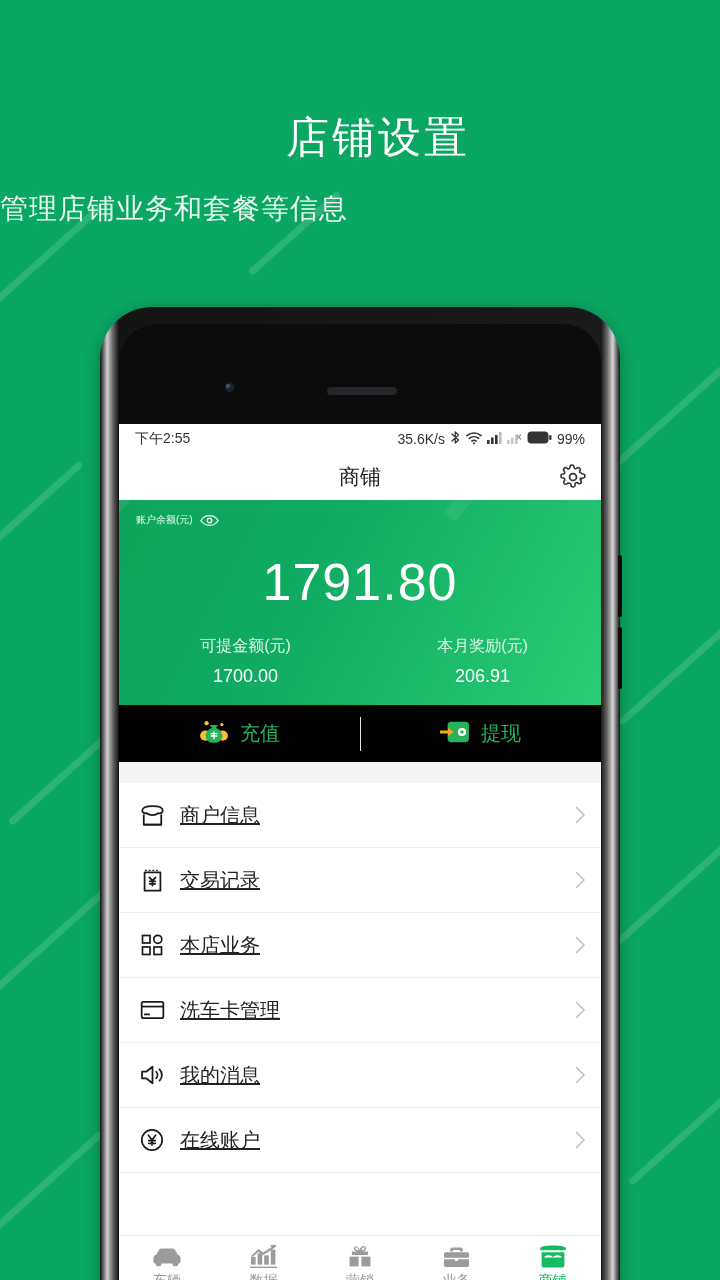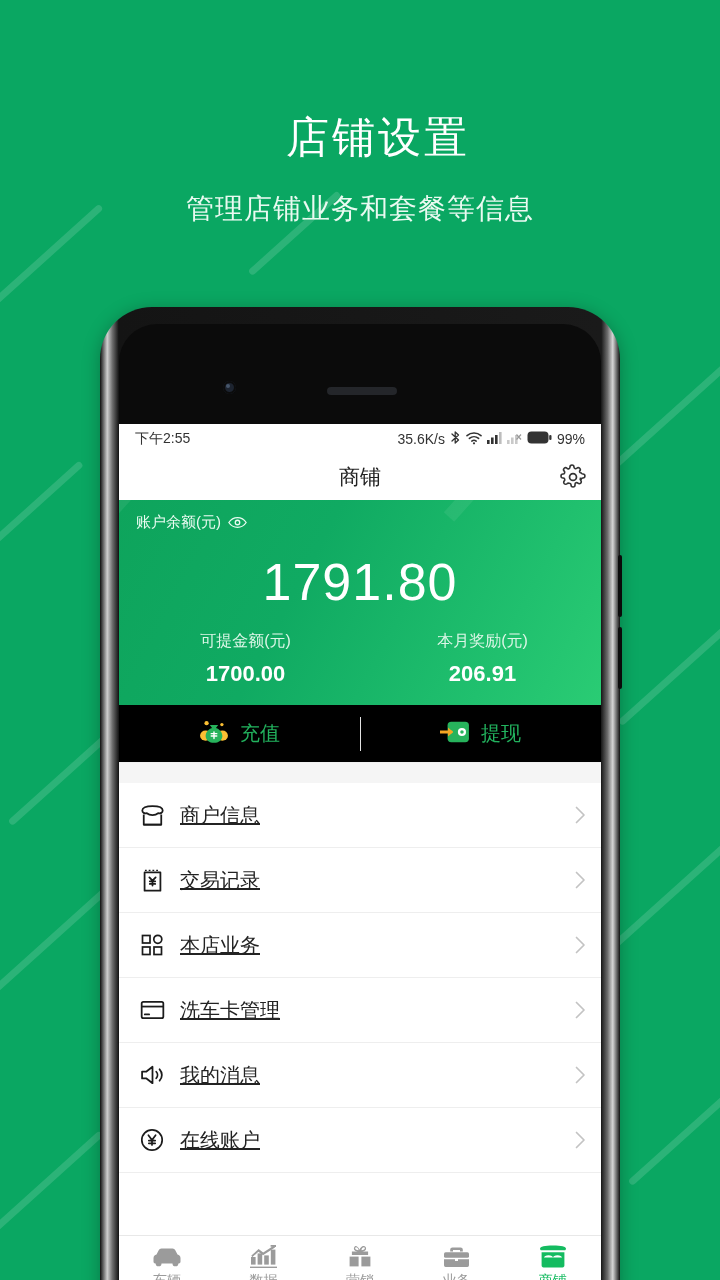--- a/index.html
+++ b/index.html
@@ -17,21 +17,21 @@
     height:7px; border-radius:4px;
     transform:rotate(-42deg); transform-origin:left center;
   }
 
   #promo-title {
     position:absolute; top:113px; left:18px; width:720px; text-align:center;
     color:#fff; font-size:43px; font-weight:400; letter-spacing:3px;
     line-height:1.15;
   }
   #promo-sub {
-    position:absolute; top:190px; left:0; width:720px; text-align:center;
+    position:absolute; top:190px; left:0; width:720px; text-align:left;
     color:#eafaf1; font-size:28px; font-weight:300; letter-spacing:1px;
   }
 
   
   #phone {
     position:absolute; left:100px; top:307px; width:520px; height:990px;
     border-radius:52px 52px 0 0;
     background:linear-gradient(90deg,#0f0f0f 0%,#cfcfcf 1.4%,#6d6d6d 2.4%,#141414 3.6%,#1a1a1a 96.4%,#6d6d6d 97.6%,#d5d5d5 98.6%,#0f0f0f 100%);
     box-shadow:0 3px 18px rgba(0,0,0,.28);
   }
@@ -92,32 +92,32 @@
     background:linear-gradient(118deg,#0EA45C 0%,#10AA62 38%,#20C06E 78%,#2ACC74 100%);
     color:#fff;
   }
   #balance-card .shine {
     position:absolute; background:rgba(255,255,255,.07);
     transform:rotate(-48deg); transform-origin:left center;
   }
   #balance-label-row {
     position:absolute; left:17px; top:13px; display:flex; align-items:center; gap:7px;
   }
-  #balance-label { font-size:15px; color:#e9fbf1; }
+  #balance-label { font-size:10px; color:#e9fbf1; }
   #eye-toggle { cursor:pointer; display:flex; align-items:center; }
   #balance-amount {
     position:absolute; top:52px; left:0; width:100%; text-align:center;
     font-size:52px; font-weight:300; letter-spacing:1px; color:#fff;
   }
   #sub-stats {
     position:absolute; bottom:18px; left:0; width:100%; display:flex;padding-left:8px;
   }
   .sub-stat { flex:1 1 50%; text-align:center; }
   .sub-stat-label { font-size:16px; color:#dcf6e7; margin-bottom:9px; }
-  .sub-stat-value { font-size:22px; color:#fff; font-weight:700; }
+  .sub-stat-value { font-size:18px; color:#fff; font-weight:400; }
 
   
   #action-row {
     flex:0 0 58px; display:flex; align-items:center; background:#000000;
     border-bottom:1px solid #f0f0f0; position:relative;
   }
   .action-btn {
     flex:1 1 50%; display:flex; align-items:center; justify-content:center;
     gap:11px; cursor:pointer; height:100%;
   }

